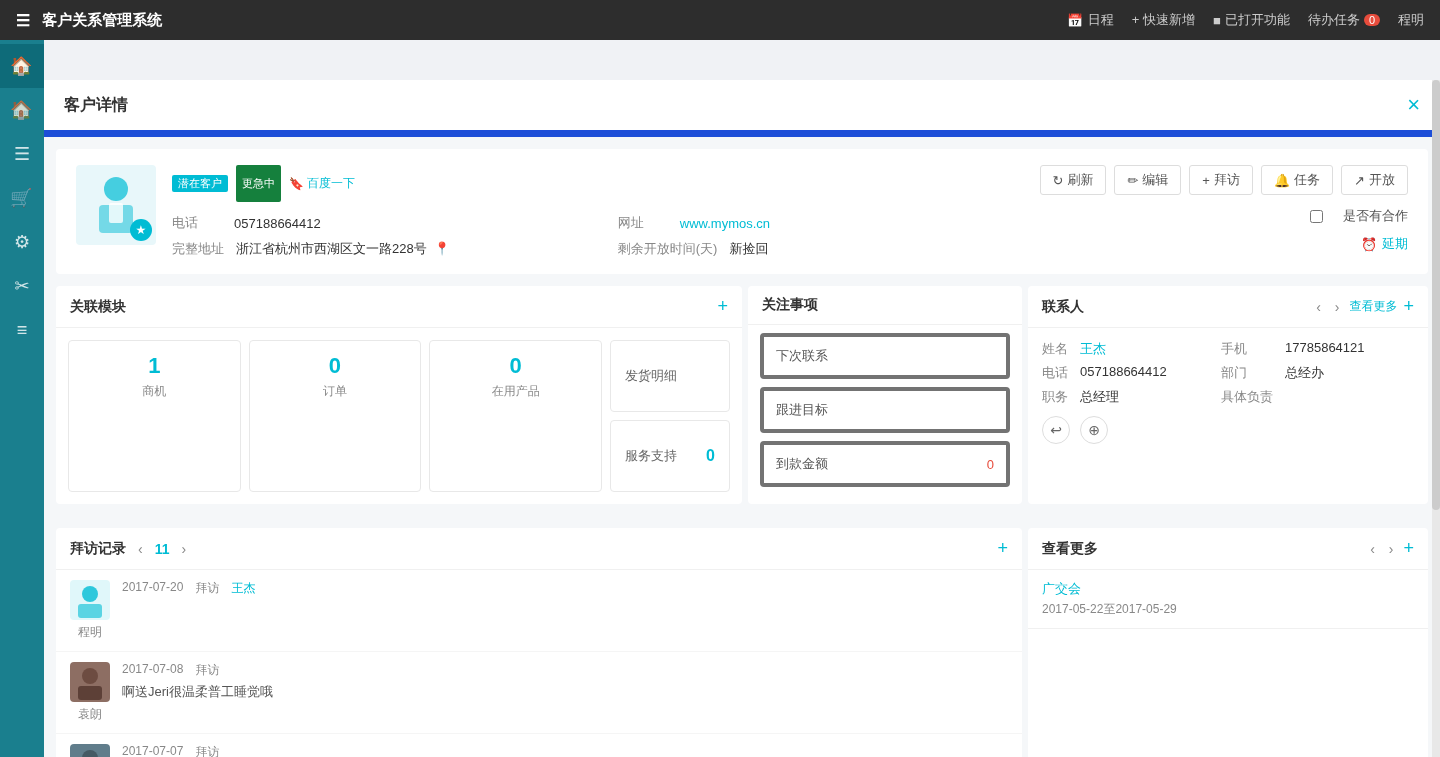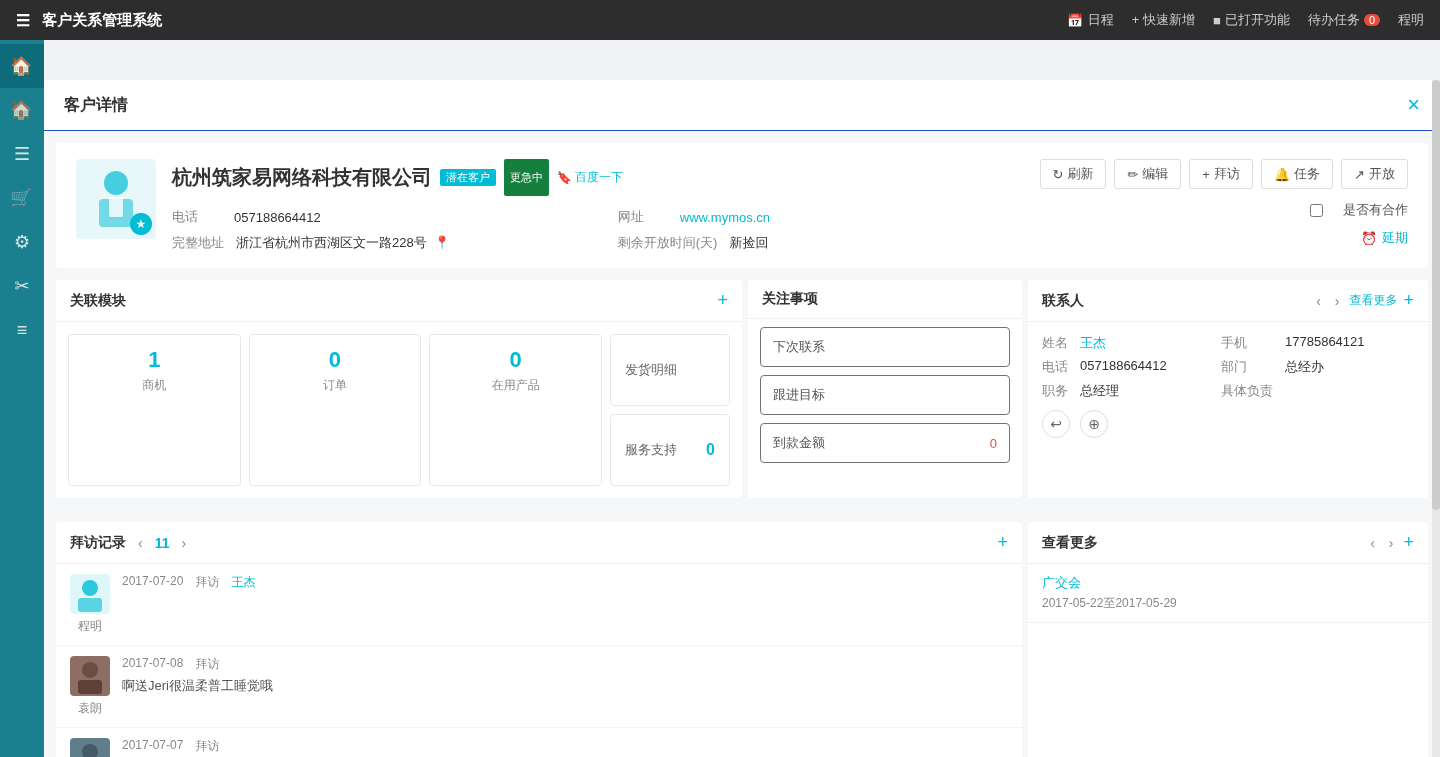--- a/index.html
+++ b/index.html
@@ -62,21 +62,21 @@
       overflow: hidden;
       position: relative;
     }
 
     .detail-header {
       background: #fff;
       padding: 12px 20px;
       display: flex;
       align-items: center;
       justify-content: space-between;
-      border-bottom: 1px solid #1d4ed8;
+      border-bottom: 7px solid #1d4ed8;
     }
     .detail-title { font-size: 16px; font-weight: bold; color: #333; }
     .close-btn { color: #00bcd4; font-size: 22px; cursor: pointer; }
 
     
     .company-card {
       background: #fff;
       margin: 12px;
       padding: 16px 20px;
       border-radius: 4px;
@@ -168,21 +168,21 @@
       justify-content: space-between;
       cursor: pointer;
     }
     .module-right-label { color: #666; }
     .module-right-count { color: #00bcd4; font-size: 16px; font-weight: bold; }
 
     
     .concern-list { padding: 8px 12px; }
     .concern-item {
       padding: 10px 12px;
-      border: 1px solid #737373;
+      border: 4px solid #737373;
       border-radius: 4px;
       margin-bottom: 8px;
       cursor: pointer;
     }
     .concern-label { color: #555; font-size: 13px; }
     .concern-value { color: #e74c3c; font-size: 13px; }
     .concern-row { display: flex; align-items: center; justify-content: space-between; }
 
     
     .contact-card { padding: 12px 14px; }
@@ -324,21 +324,20 @@
           <svg class="person-svg" viewBox="0 0 50 60" fill="none" xmlns="http://www.w3.org/2000/svg">
             <circle cx="25" cy="14" r="12" fill="#00bcd4" opacity="0.7"></circle>
             <rect x="8" y="30" width="34" height="28" rx="4" fill="#00bcd4" opacity="0.5"></rect>
             <rect x="18" y="28" width="14" height="20" rx="2" fill="#fff" opacity="0.8"></rect>
           </svg>
           <div class="avatar-badge">★</div>
         </div>
 
         <div class="company-info">
           <div class="company-name-row">
-            <span class="company-name">杭州筑家易网络科技有限公司</span>
             <span class="tag-green">潜在客户</span>
             <span class="tag-red">更急中</span>
             <span class="baidu-link">
               <span>🔖</span>
               <span>百度一下</span>
             </span>
           </div>
           <div class="info-grid">
             <div class="info-row">
               <span class="info-label">电话</span>

